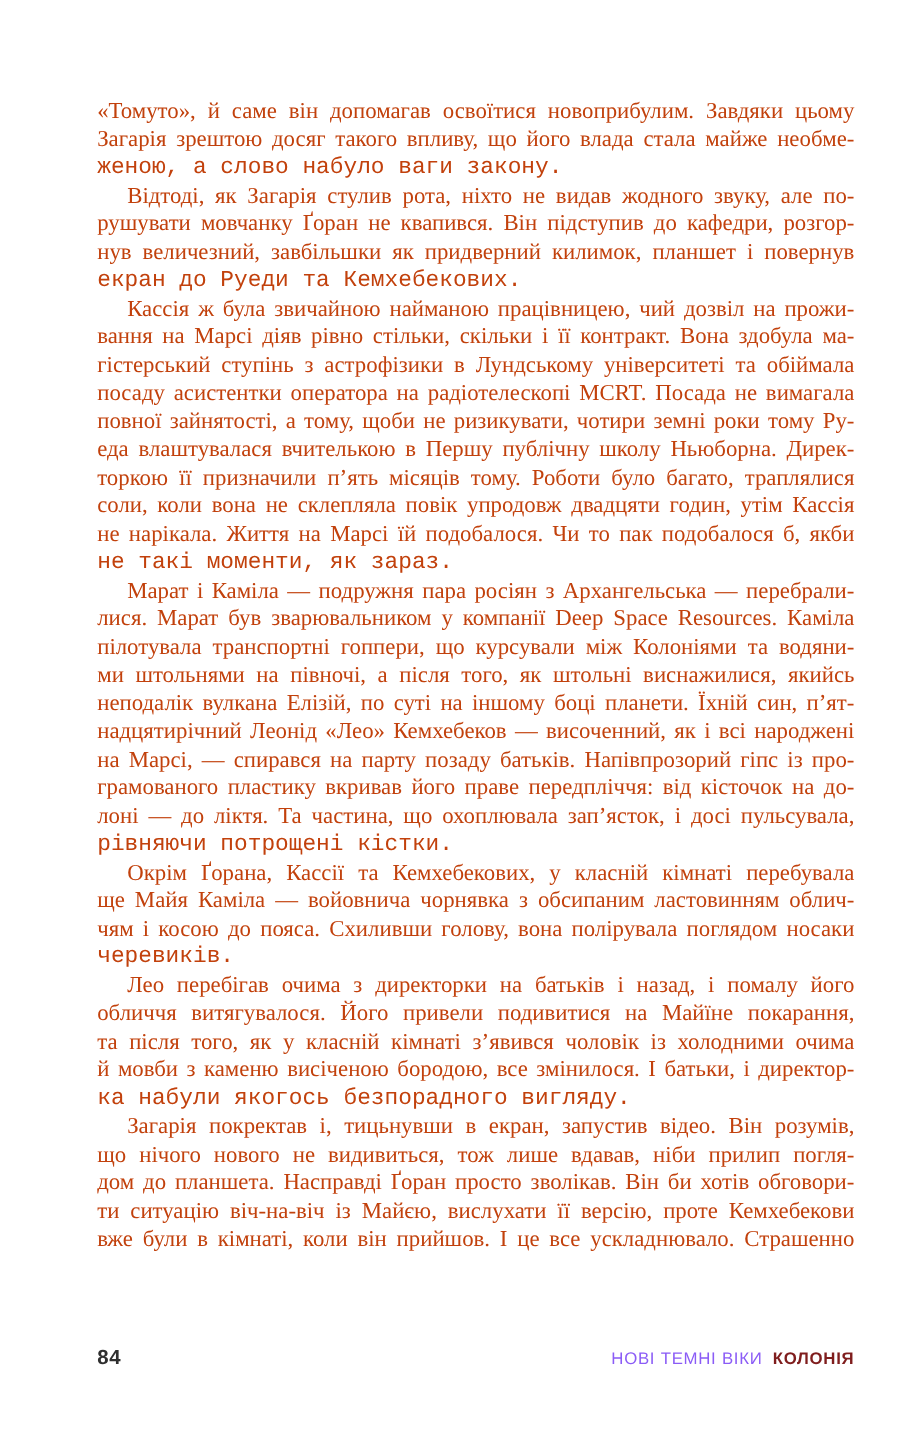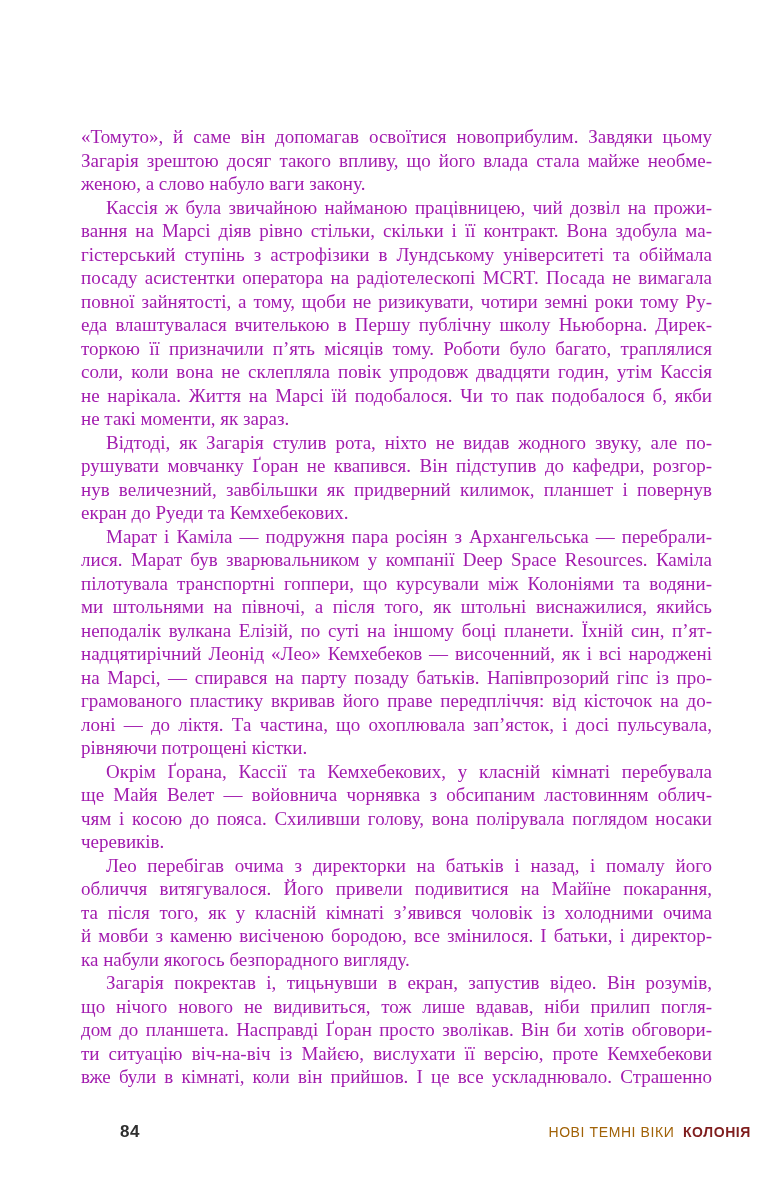--- a/index.html
+++ b/index.html
@@ -24,29 +24,28 @@
     line-height: 23.5px;
     color: #1d1d1d;
   }
   .para { margin: 0; padding: 0; }
   .line {
     text-align: justify;
     text-align-last: justify;
     white-space: normal;
   }
   .line.first-indent { text-indent: 25px; }
-  .line.last { text-align-last: left; }
+  .line.last { text-align-last: left; font-family: Liberation Mono, monospace; }
   .footer {
     position: absolute;
     left: 81px;
     width: 631px;
     top: 1122px;
     height: 20px;
     font-family: "Liberation Sans", sans-serif;
-    margin-left: 39px;
   }
   .footer .page-num {
     position: absolute;
     left: 0;
     top: 0;
     font-size: 17px;
     font-weight: bold;
     color: #2f2f2f;
     letter-spacing: 0.5px;
   }
@@ -59,60 +58,60 @@
     white-space: nowrap;
   }
   .footer .series { color: #b5b5b5; font-weight: normal; }
   .footer .book  { color: #333333; font-weight: bold; margin-left: 4px; }
 </style>
 </head>
 <body>
 
 <div class="page">
 
-  <div class="text-block" style="color: #a21caf; margin-top: 44px;">
+  <div class="text-block" style="color: #c2410c;">
 
   <div class="para">
         <div class="line">«Томуто», й саме він допомагав освоїтися новоприбулим. Завдяки цьому</div>
         <div class="line">Загарія зрештою досяг такого впливу, що його влада стала майже необме-</div>
         <div class="line last">женою, а слово набуло ваги закону.</div>
+      </div>
+      <div class="para">
+        <div class="line first-indent">Відтоді, як Загарія стулив рота, ніхто не видав жодного звуку, але по-</div>
+        <div class="line">рушувати мовчанку Ґоран не квапився. Він підступив до кафедри, розгор-</div>
+        <div class="line">нув величезний, завбільшки як придверний килимок, планшет і повернув</div>
+        <div class="line last">екран до Руеди та Кемхебекових.</div>
       </div>
       <div class="para">
         <div class="line first-indent">Кассія ж була звичайною найманою працівницею, чий дозвіл на прожи-</div>
         <div class="line">вання на Марсі діяв рівно стільки, скільки і її контракт. Вона здобула ма-</div>
         <div class="line">гістерський ступінь з астрофізики в Лундському університеті та обіймала</div>
         <div class="line">посаду асистентки оператора на радіотелескопі MCRT. Посада не вимагала</div>
         <div class="line">повної зайнятості, а тому, щоби не ризикувати, чотири земні роки тому Ру-</div>
         <div class="line">еда влаштувалася вчителькою в Першу публічну школу Ньюборна. Дирек-</div>
         <div class="line">торкою її призначили п’ять місяців тому. Роботи було багато, траплялися</div>
         <div class="line">соли, коли вона не склепляла повік упродовж двадцяти годин, утім Кассія</div>
         <div class="line">не нарікала. Життя на Марсі їй подобалося. Чи то пак подобалося б, якби</div>
         <div class="line last">не такі моменти, як зараз.</div>
-      </div>
-      <div class="para">
-        <div class="line first-indent">Відтоді, як Загарія стулив рота, ніхто не видав жодного звуку, але по-</div>
-        <div class="line">рушувати мовчанку Ґоран не квапився. Він підступив до кафедри, розгор-</div>
-        <div class="line">нув величезний, завбільшки як придверний килимок, планшет і повернув</div>
-        <div class="line last">екран до Руеди та Кемхебекових.</div>
       </div>
       <div class="para">
         <div class="line first-indent">Марат і Каміла — подружня пара росіян з Архангельська — перебрали-</div>
         <div class="line">лися. Марат був зварювальником у компанії Deep Space Resources. Каміла</div>
         <div class="line">пілотувала транспортні гоппери, що курсували між Колоніями та водяни-</div>
         <div class="line">ми штольнями на півночі, а після того, як штольні виснажилися, якийсь</div>
         <div class="line">неподалік вулкана Елізій, по суті на іншому боці планети. Їхній син, п’ят-</div>
         <div class="line">надцятирічний Леонід «Лео» Кемхебеков — височенний, як і всі народжені</div>
         <div class="line">на Марсі, — спирався на парту позаду батьків. Напівпрозорий гіпс із про-</div>
         <div class="line">грамованого пластику вкривав його праве передпліччя: від кісточок на до-</div>
         <div class="line">лоні — до ліктя. Та частина, що охоплювала зап’ясток, і досі пульсувала,</div>
         <div class="line last">рівняючи потрощені кістки.</div>
       </div>
       <div class="para">
         <div class="line first-indent">Окрім Ґорана, Кассії та Кемхебекових, у класній кімнаті перебувала</div>
-        <div class="line">ще Майя Велет — войовнича чорнявка з обсипаним ластовинням облич-</div>
+        <div class="line">ще Майя Каміла — войовнича чорнявка з обсипаним ластовинням облич-</div>
         <div class="line">чям і косою до пояса. Схиливши голову, вона полірувала поглядом носаки</div>
         <div class="line last">черевиків.</div>
       </div>
       <div class="para">
         <div class="line first-indent">Лео перебігав очима з директорки на батьків і назад, і помалу його</div>
         <div class="line">обличчя витягувалося. Його привели подивитися на Майїне покарання,</div>
         <div class="line">та після того, як у класній кімнаті з’явився чоловік із холодними очима</div>
         <div class="line">й мовби з каменю висіченою бородою, все змінилося. І батьки, і директор-</div>
         <div class="line last">ка набули якогось безпорадного вигляду.</div>
       </div>
@@ -121,18 +120,18 @@
         <div class="line">що нічого нового не видивиться, тож лише вдавав, ніби прилип погля-</div>
         <div class="line">дом до планшета. Насправді Ґоран просто зволікав. Він би хотів обговори-</div>
         <div class="line">ти ситуацію віч-на-віч із Майєю, вислухати її версію, проте Кемхебекови</div>
         <div class="line">вже були в кімнаті, коли він прийшов. І це все ускладнювало. Страшенно</div>
       </div>
     </div>
 
   <div class="footer">
     <span class="page-num">84</span>
     <span class="running-title">
-      <span class="series" style="color: #a16207;">НОВІ ТЕМНІ ВІКИ</span>
+      <span class="series" style="color: #8b5cf6;">НОВІ ТЕМНІ ВІКИ</span>
       <span class="book" style="color: #7f1d1d;">КОЛОНІЯ</span>
     </span>
   </div>
 
 </div>
 
 </body></html>

